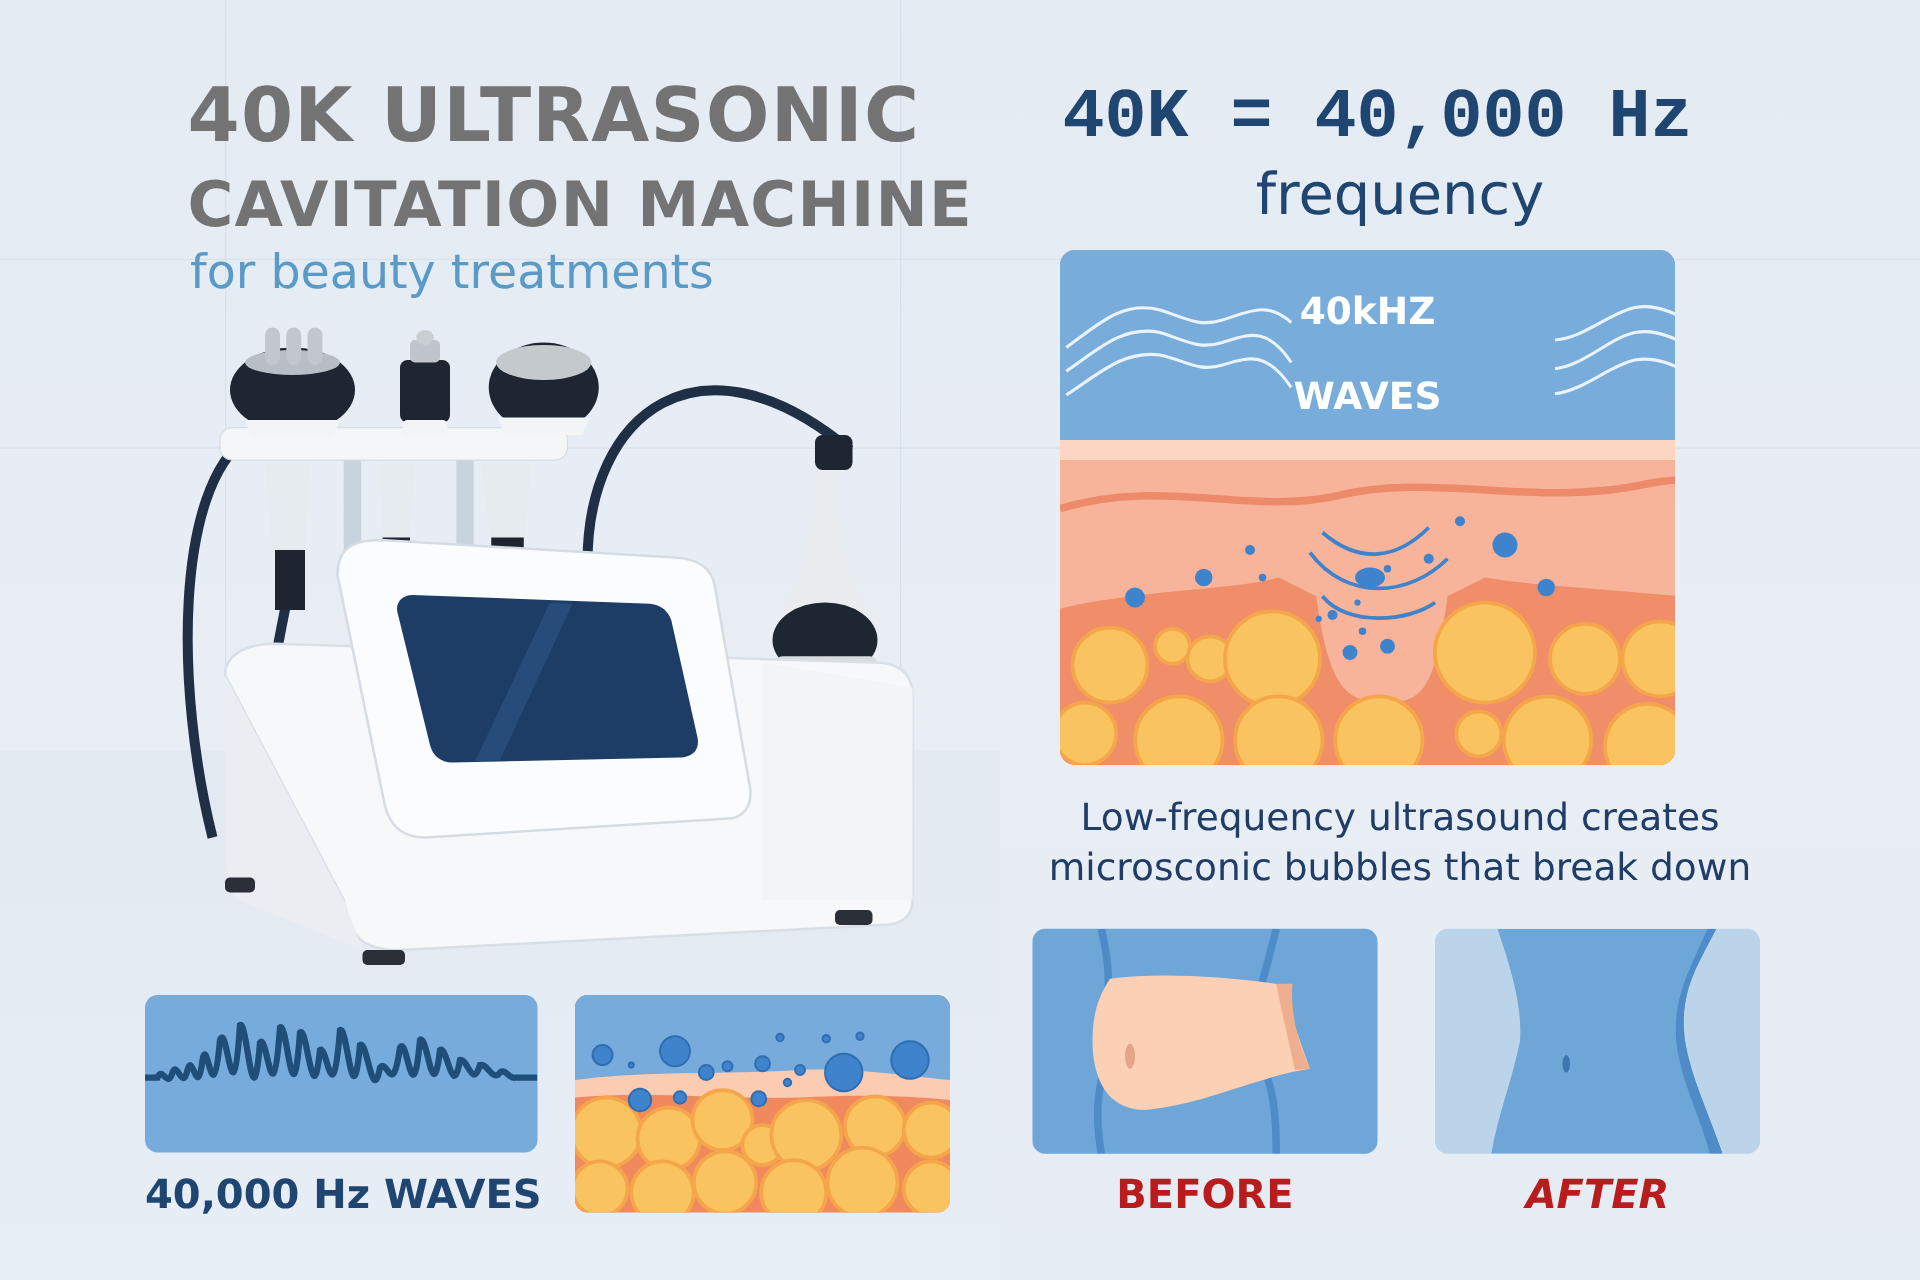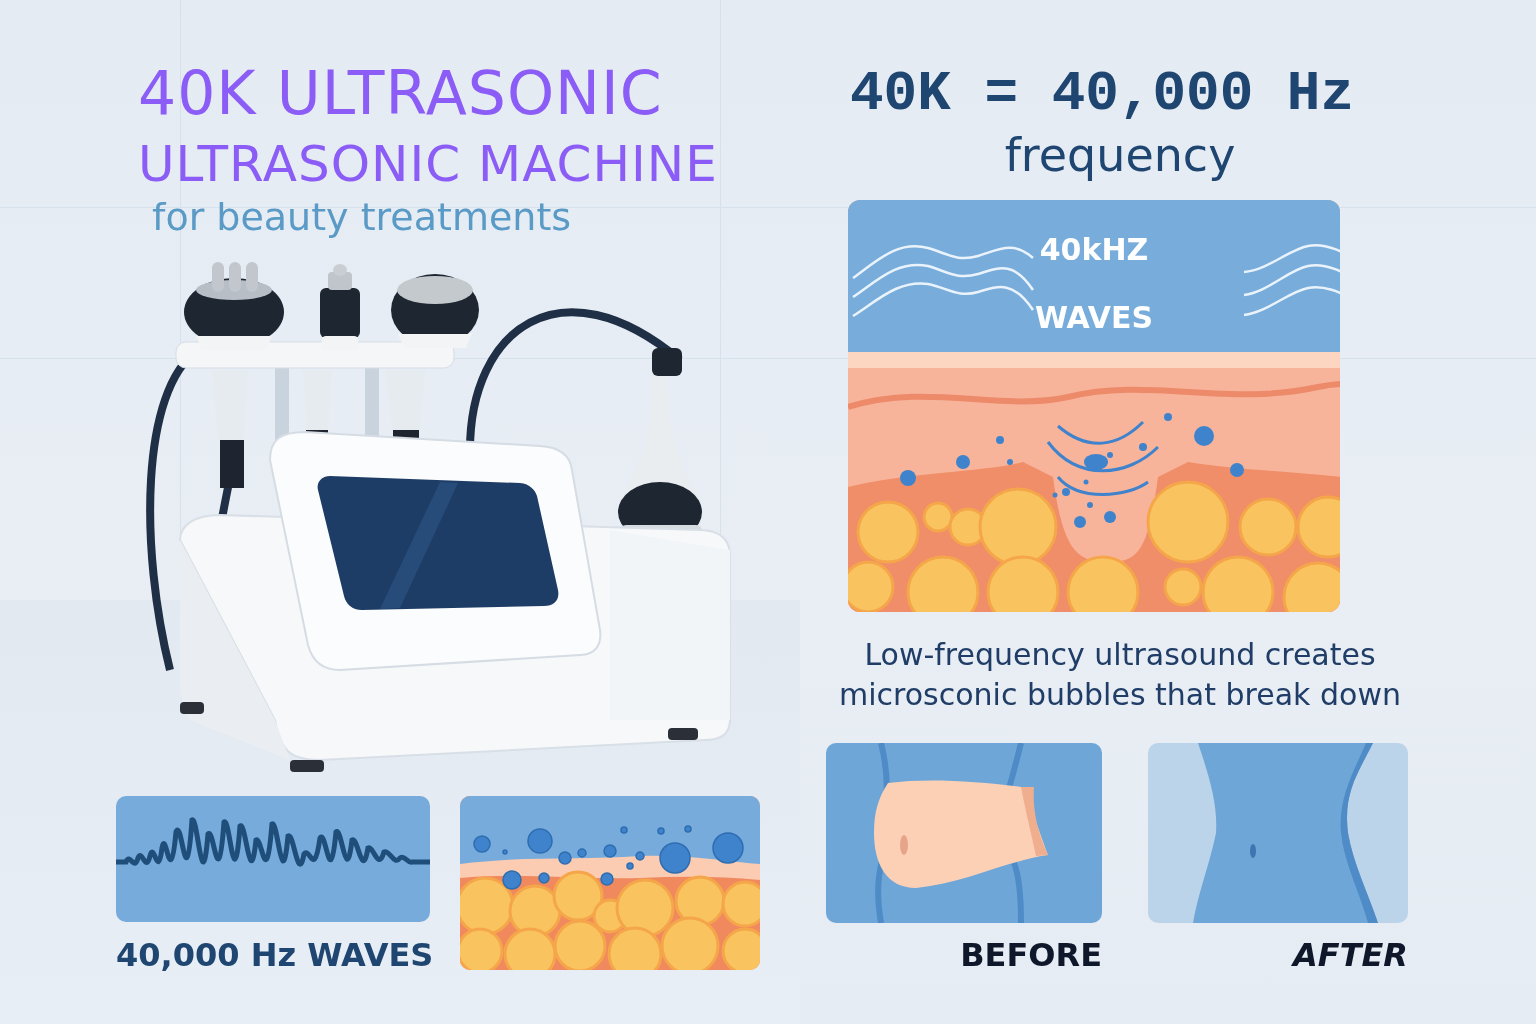--- a/index.html
+++ b/index.html
@@ -7,21 +7,21 @@
     width:1536px; height:1024px; overflow:hidden; position:relative;
     background: linear-gradient(180deg, #e4ebf3 0%, #e9eef5 55%, #e6ecf3 100%);
     font-family: "DejaVu Sans", sans-serif;
   }
   .grid-line-v { position:absolute; top:0; width:1px; height:600px; background:#d6e1ec; }
   .grid-line-h { position:absolute; left:0; height:1px; width:1536px; background:#d6e1ec; }
   .floor { position:absolute; left:0; top:600px; width:800px; height:424px;
            background: linear-gradient(180deg,#e2e9f1 0%, #e8eef5 100%); }
 
   .title-1, .title-2 {
-    position:absolute; left:138px; color:#8b5cf6; font-weight:normal;
+    position:absolute; left:150px; color:#737373; font-weight:bold;
     font-family: "DejaVu Sans", sans-serif; letter-spacing:1px; white-space:nowrap;
   }
   .title-1 { top:58px; font-size:60px; }
   .title-2 { top:135px; font-size:50px; }
   .subtitle { position:absolute; left:152px; top:195px; font-size:38px; color:#5a9ac6; white-space:nowrap; }
 
   .freq-title { position:absolute; left:850px; top:62px; font-size:56px; font-weight:bold; color:#1f4571; white-space:nowrap;font-family:Liberation Mono, monospace; }
 
   .panel { position:absolute; border-radius:12px; overflow:hidden; }
 
@@ -33,41 +33,41 @@
   .wave-label.l2 { top:66px; }
   .wave-label.l3 { top:100px; }
 
   .caption { position:absolute; left:820px; width:600px; text-align:center; color:#1f3d66; font-size:30px; white-space:nowrap; }
   .caption.c1 { top:637px; }
   .caption.c2 { top:677px; }
 
   .small-panel { position:absolute; border-radius:10px; overflow:hidden; }
   .before-panel { left:826px; top:743px; width:276px; height:180px; background:#6fa6d8; }
   .after-panel { left:1148px; top:743px; width:260px; height:180px; background:#bcd4ea; }
-  .ba-label { position:absolute; top:936px; width:276px; text-align:right; font-size:32px; font-weight:bold; color:#0f172a; }
+  .ba-label { position:absolute; top:936px; width:276px; text-align:center; font-size:32px; font-weight:bold; color:#b91c1c; }
   .ba-label.before { left:826px; }
   .ba-label.after { left:1148px; width:260px;font-style:italic; }
 
   .hz-panel { left:116px; top:796px; width:314px; height:126px; background:#76abdb; }
   .hz-label { position:absolute; left:116px; top:936px; width:314px; text-align:center; font-size:32px; font-weight:bold; color:#1f4571; white-space:nowrap; }
   .bubble-panel { left:460px; top:796px; width:300px; height:174px; background:#f08a5e; }
 
   .machine { position:absolute; left:140px; top:250px; width:610px; height:540px; }
 </style>
 </head>
 <body>
 
 <div class="grid-line-v" style="left:180px"></div>
 <div class="grid-line-v" style="left:720px"></div>
 <div class="grid-line-h" style="top:207px"></div>
 <div class="grid-line-h" style="top:358px"></div>
 <div class="floor"></div>
 
 <div class="title-1">40K ULTRASONIC</div>
-<div class="title-2">ULTRASONIC MACHINE</div>
+<div class="title-2">CAVITATION MACHINE</div>
 <div class="subtitle">for beauty treatments</div>
 
 <div class="freq-title">40K = 40,000 Hz</div>
 <div style="position:absolute; left:850px; top:128px; width:540px; text-align:center; font-size:46px; color:#1f4571;">frequency</div>
 
 <svg class="machine" viewBox="0 0 610 540" xmlns="http://www.w3.org/2000/svg">
 
   <path d="M58 100 C 0 140, 0 300, 30 420" stroke="#1f2f45" stroke-width="8" fill="none"></path>
   <path d="M95 200 C 90 230, 85 250, 80 280" stroke="#1f2f45" stroke-width="8" fill="none"></path>
 

